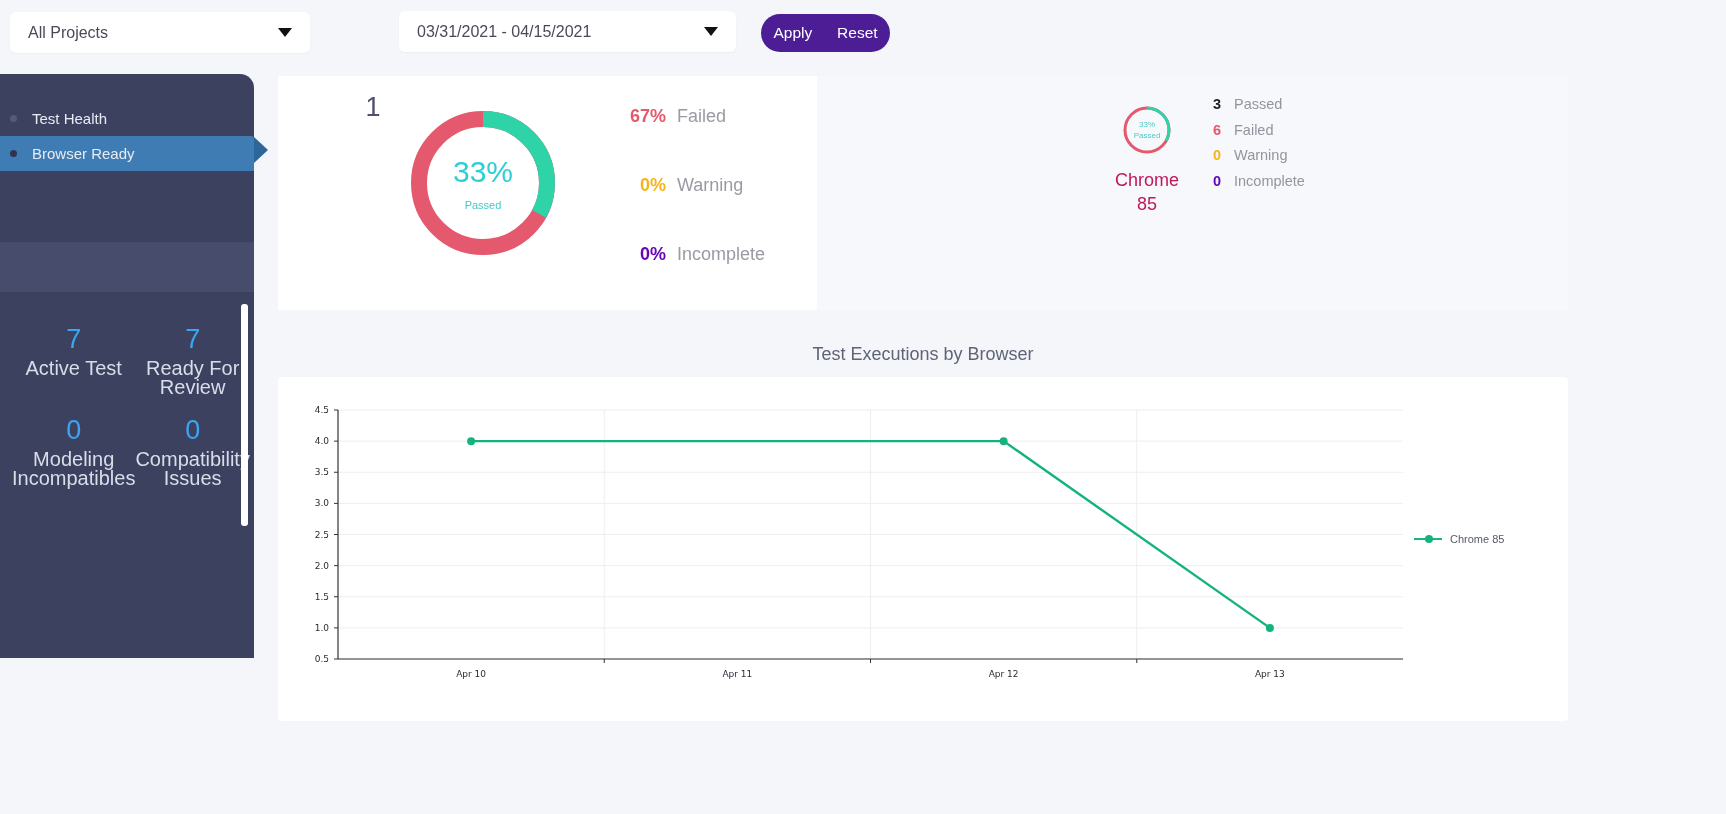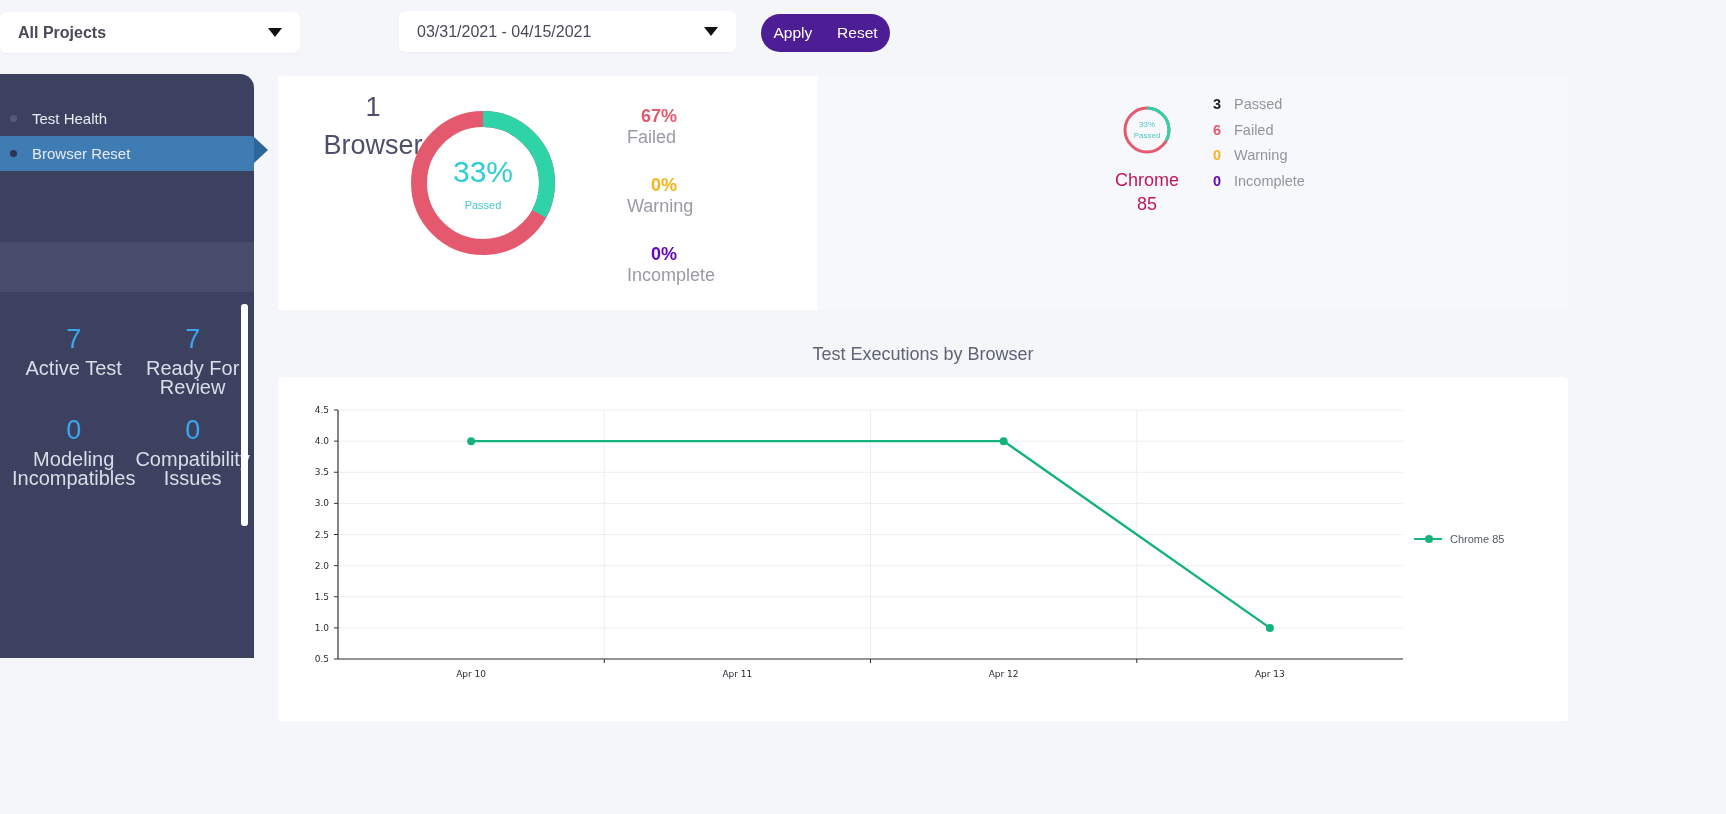--- a/index.html
+++ b/index.html
@@ -14,21 +14,21 @@
   .topbar {
     position: absolute; left: 0; top: 0; width: 1726px; height: 70px;
     background: #f4f6fa;
   }
   .select-box {
     position: absolute; background: #ffffff; border-radius: 6px;
     display: flex; align-items: center; justify-content: space-between;
     padding: 0 18px; color: #4a4a5a; font-size: 16px;
     box-shadow: 0 1px 2px rgba(0,0,0,0.04);
   }
-  #project-select { left: 0; top: 12px; width: 300px; height: 41px; font-weight: bold; }
+  #project-select { left: 10px; top: 12px; width: 300px; height: 41px; }
   #date-select    { left: 399px; top: 11px; width: 337px; height: 41px; }
   .caret {
     width: 0; height: 0;
     border-left: 7px solid transparent; border-right: 7px solid transparent;
     border-top: 9px solid #111111;
   }
   .action-pill {
     position: absolute; left: 761px; top: 14px; width: 129px; height: 38px;
     background: #4c1d95; border-radius: 19px;
     display: flex; align-items: center; justify-content: space-around;
@@ -108,21 +108,21 @@
   }
   .donut-wrap { position: absolute; left: 126px; top: 28px; width: 158px; height: 158px; }
   .donut-center {
     position: absolute; left: 0; top: 0; width: 158px; height: 158px;
     display: flex; flex-direction: column; align-items: center; justify-content: center;
   }
   .donut-pct { color: #2ccfd3; font-size: 30px; font-weight: 400; }
   .donut-sub { color: #46c8c6; font-size: 11px; margin-top: 10px; }
 
   .legend-col { position: absolute; left: 338px; top: 30px; width: 200px; }
-  .legend-row { display: flex; align-items: baseline; height: 69px; flex-direction: column; }
+  .legend-row { display: flex; align-items: baseline; height: 69px; }
   .legend-pct { font-size: 18px; font-weight: bold; width: 50px; text-align: right; }
   .legend-name { font-size: 18px; color: #9a9aa4; margin-left: 11px; }
 
   .summary-right {
     position: absolute; left: 539px; top: 0; width: 751px; height: 234px;
     background: #f7f8fb;
   }
   .mini-block { position: absolute; left: 270px; top: 28px; width: 120px; text-align: center; }
   .mini-donut { position: relative; width: 52px; height: 52px; margin: 0 auto; }
   .mini-donut-text {
@@ -186,21 +186,21 @@
 <div class="sidebar">
   <div style="height:27px"></div>
 
   <div class="nav-item">
     <span class="dot"></span>
     <span>Test Health</span>
   </div>
 
   <div class="nav-item active">
     <span class="dot"></span>
-    <span>Browser Reset</span>
+    <span>Browser Ready</span>
   </div>
 
   <div class="nav-block-light"></div>
 
   <div class="sidebar-body">
 
     <div class="stat-grid">
       <div class="stat-cell">
         <div class="stat-num">7</div>
         <div class="stat-label">Active Test</div>
@@ -225,21 +225,20 @@
 
 <div class="sb-track"></div>
 <div class="nav-arrow"></div>
 
 <div class="summary-card">
 
   <div class="summary-left">
 
     <div class="browser-count">
       <div>1</div>
-      <div>Browser</div>
     </div>
 
     <div class="donut-wrap">
       <svg width="158" height="158" viewBox="0 0 158 158">
         <circle cx="79" cy="79" r="64" fill="none" stroke="#e4596e" stroke-width="16"></circle>
         <circle cx="79" cy="79" r="64" fill="none" stroke="#2ed3a7" stroke-width="16" stroke-dasharray="132.7 269.4" stroke-dashoffset="0" transform="rotate(-90 79 79)"></circle>
       </svg>
       <div class="donut-center">
         <div class="donut-pct">33%</div>
         <div class="donut-sub">Passed</div>

